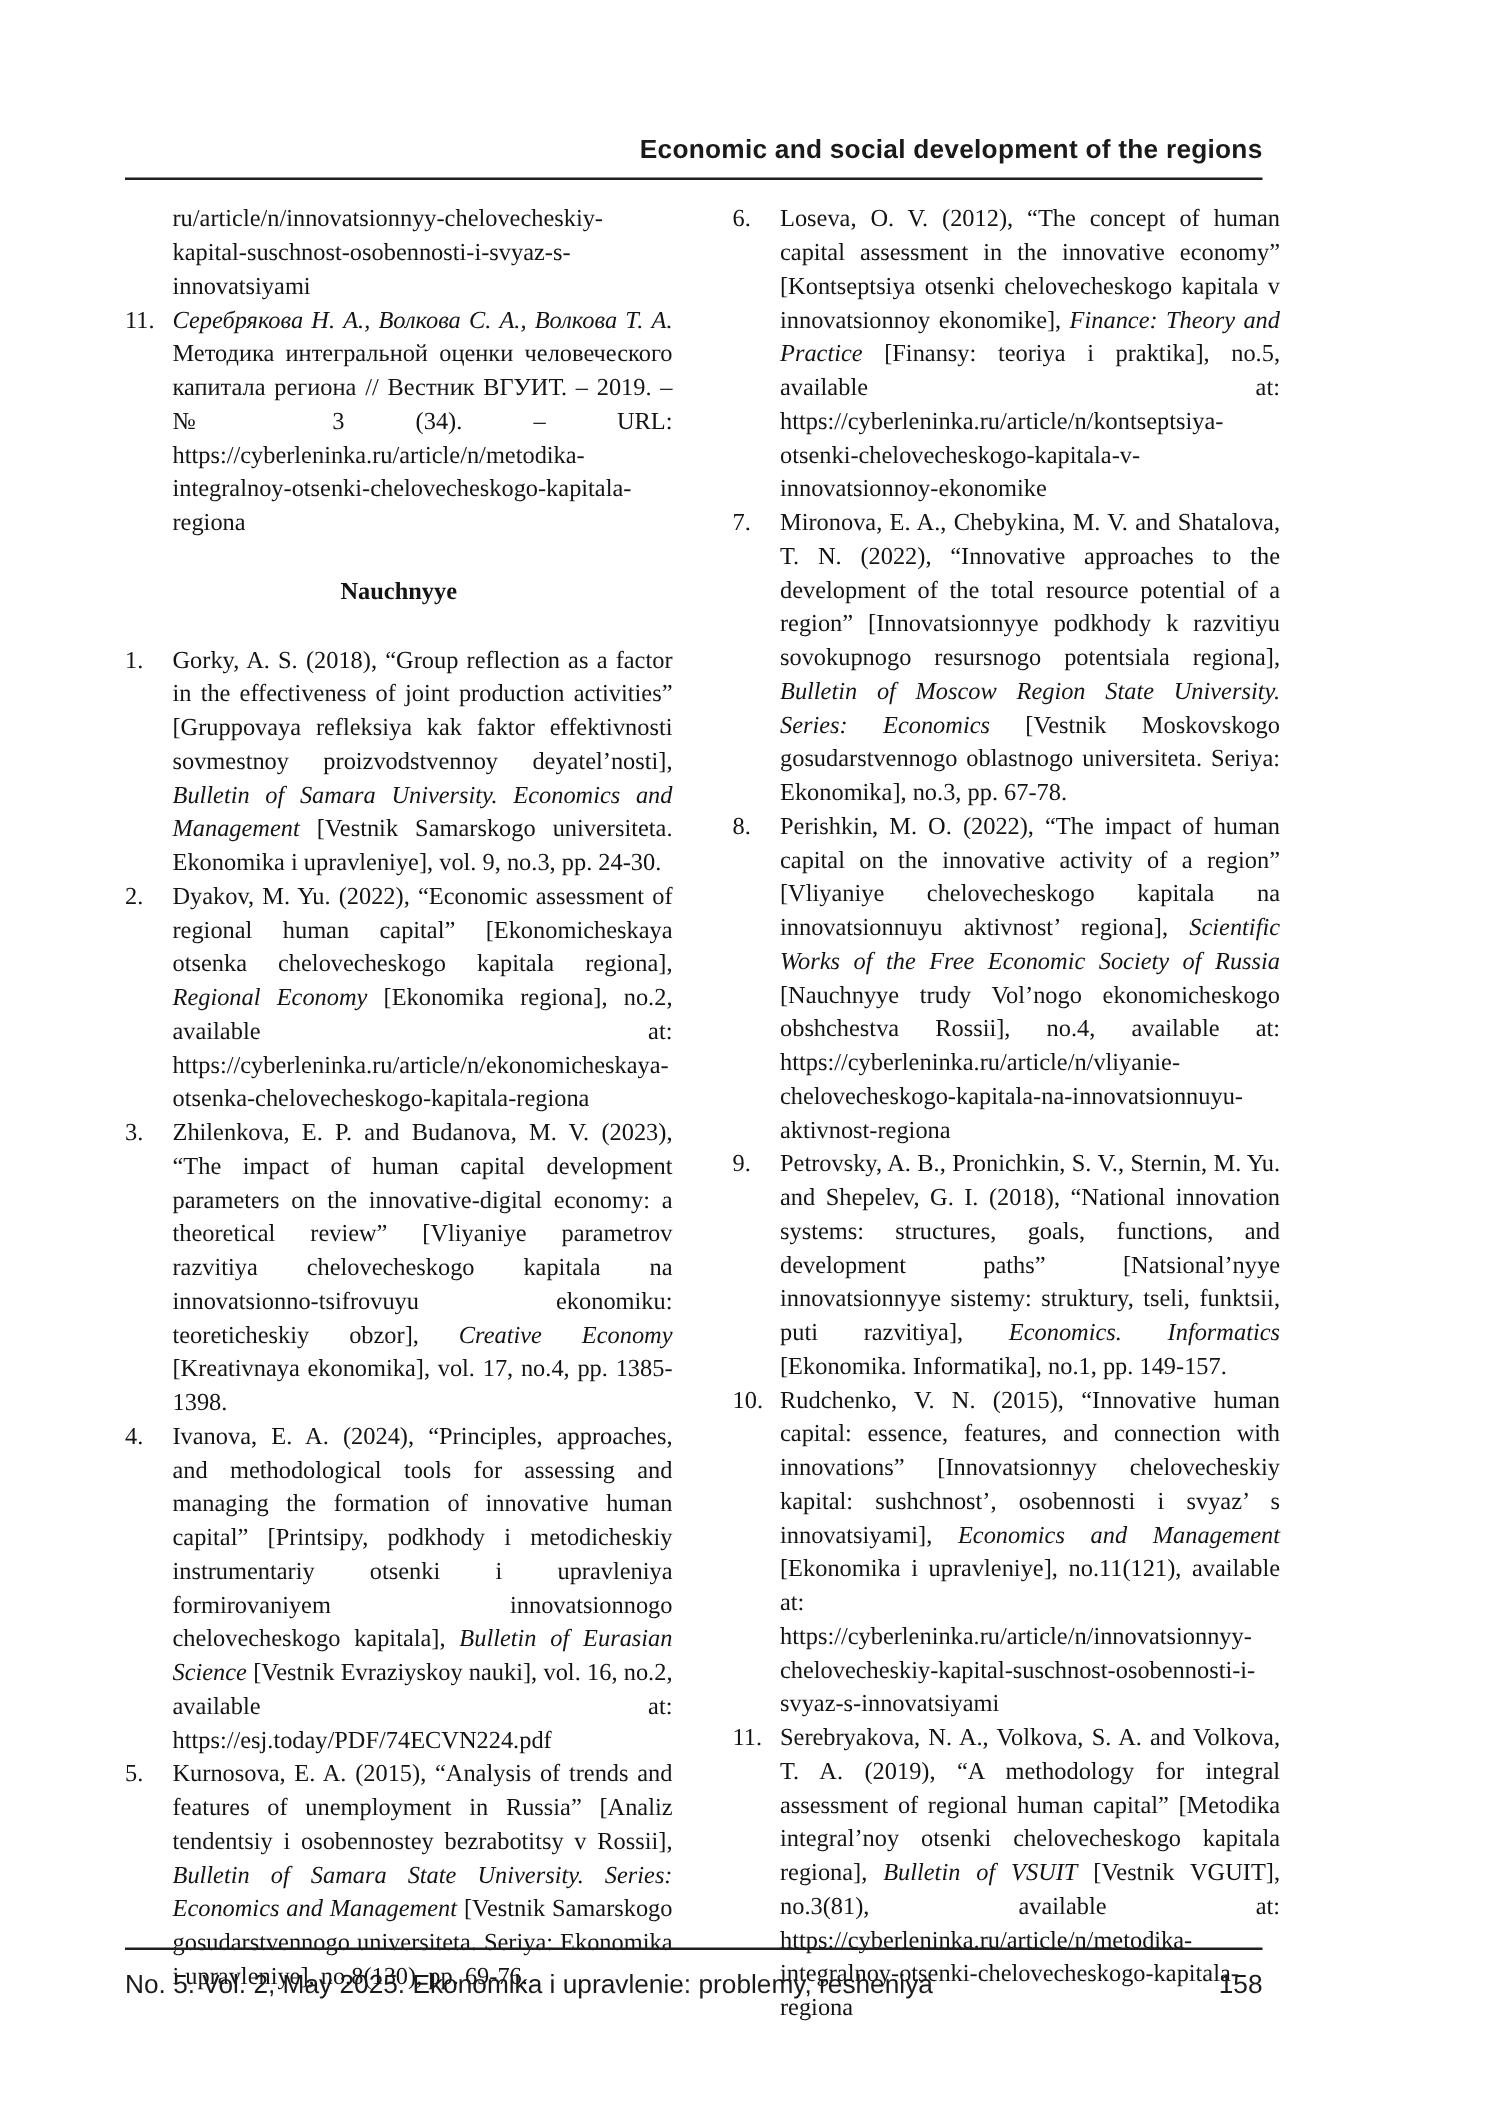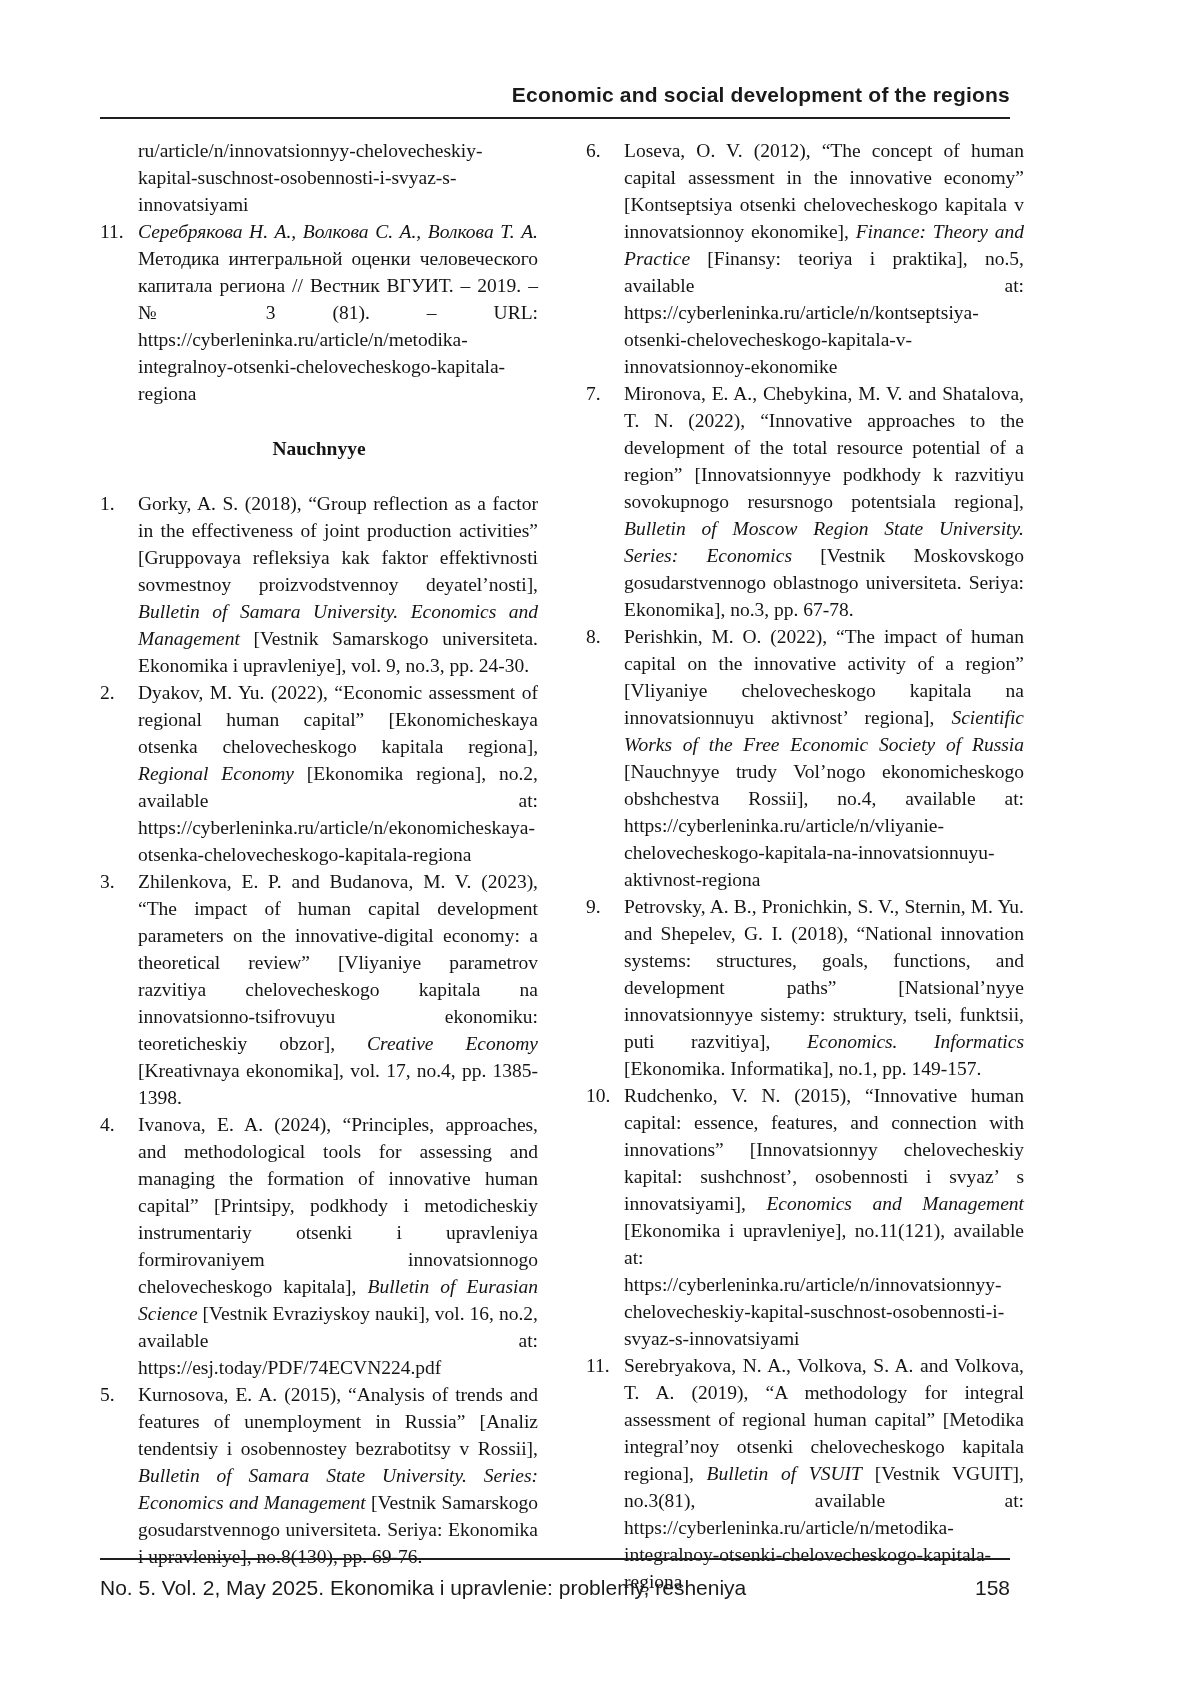--- a/index.html
+++ b/index.html
@@ -7,21 +7,21 @@
   .page {
     width: 1200px;
     height: 1698px;
     background: #ffffff;
     position: relative;
     font-family: "Liberation Serif", serif;
     color: #141414;
     padding: 0 190px 0 100px;
     overflow: hidden;
   }
-  .running-head { padding-top: 70px; margin-top: 13px; }
+  .running-head { padding-top: 108px; }
   .head-text {
     text-align: right;
     font-family: "Liberation Sans", sans-serif;
     font-weight: bold;
     font-size: 21px;
     letter-spacing: 0.2px;
     color: #1a1a1a;
   }
   .rule { border-top: 2px solid #1f1f1f; margin-top: 10px; }
   .content { display: flex; gap: 48px; margin-top: 18px; }
@@ -62,21 +62,21 @@
   <header class="running-head">
     <div class="head-text">Economic and social development of the regions</div>
     <div class="rule"></div>
   </header>
 
   <main class="content">
 
     <section class="column">
       <div class="ref-list">
           <div class="ref-item"><span class="ref-num"></span><span><span>ru/article/n/innovatsionnyy-chelovecheskiy-kapital-suschnost-osobennosti-i-svyaz-s-innovatsiyami</span></span></div>
-          <div class="ref-item"><span class="ref-num">11.</span><span><span class="it">Серебрякова Н. А., Волкова С. А., Волкова Т. А.</span><span> Методика интегральной оценки человеческого капитала региона // Вестник ВГУИТ. – 2019. – № 3 (81). – URL: https://cyberleninka.ru/article/n/metodika-integralnoy-otsenki-chelovecheskogo-kapitala-regiona</span></span></div>
+          <div class="ref-item"><span class="ref-num">11.</span><span><span class="it">Серебрякова Н. А., Волкова С. А., Волкова Т. А.</span><span> Методика интегральной оценки человеческого капитала региона // Вестник ВГУИТ. – 2019. – № 3 (34). – URL: https://cyberleninka.ru/article/n/metodika-integralnoy-otsenki-chelovecheskogo-kapitala-regiona</span></span></div>
         </div>
       <h3 class="refs-heading">Nauchnyye</h3>
       <div class="ref-list">
           <div class="ref-item"><span class="ref-num">1.</span><span><span>Gorky, A. S. (2018), “Group reflection as a factor in the effectiveness of joint production activities” [Gruppovaya refleksiya kak faktor effektivnosti sovmestnoy proizvodstvennoy deyatel’nosti], </span><span class="it">Bulletin of Samara University. Economics and Management</span><span> [Vestnik Samarskogo universiteta. Ekonomika i upravleniye], vol. 9, no.3, pp. 24-30.</span></span></div>
           <div class="ref-item"><span class="ref-num">2.</span><span><span>Dyakov, M. Yu. (2022), “Economic assessment of regional human capital” [Ekonomicheskaya otsenka chelovecheskogo kapitala regiona], </span><span class="it">Regional Economy</span><span> [Ekonomika regiona], no.2, available at: https://cyberleninka.ru/article/n/ekonomicheskaya-otsenka-chelovecheskogo-kapitala-regiona</span></span></div>
           <div class="ref-item"><span class="ref-num">3.</span><span><span>Zhilenkova, E. P. and Budanova, M. V. (2023), “The impact of human capital development parameters on the innovative-digital economy: a theoretical review” [Vliyaniye parametrov razvitiya chelovecheskogo kapitala na innovatsionno-tsifrovuyu ekonomiku: teoreticheskiy obzor], </span><span class="it">Creative Economy</span><span> [Kreativnaya ekonomika], vol. 17, no.4, pp. 1385-1398.</span></span></div>
           <div class="ref-item"><span class="ref-num">4.</span><span><span>Ivanova, E. A. (2024), “Principles, approaches, and methodological tools for assessing and managing the formation of innovative human capital” [Printsipy, podkhody i metodicheskiy instrumentariy otsenki i upravleniya formirovaniyem innovatsionnogo chelovecheskogo kapitala], </span><span class="it">Bulletin of Eurasian Science</span><span> [Vestnik Evraziyskoy nauki], vol. 16, no.2, available at: https://esj.today/PDF/74ECVN224.pdf</span></span></div>
           <div class="ref-item"><span class="ref-num">5.</span><span><span>Kurnosova, E. A. (2015), “Analysis of trends and features of unemployment in Russia” [Analiz tendentsiy i osobennostey bezrabotitsy v Rossii], </span><span class="it">Bulletin of Samara State University. Series: Economics and Management</span><span> [Vestnik Samarskogo gosudarstvennogo universiteta. Seriya: Ekonomika i upravleniye], no.8(130), pp. 69-76.</span></span></div>
         </div>
     </section>

